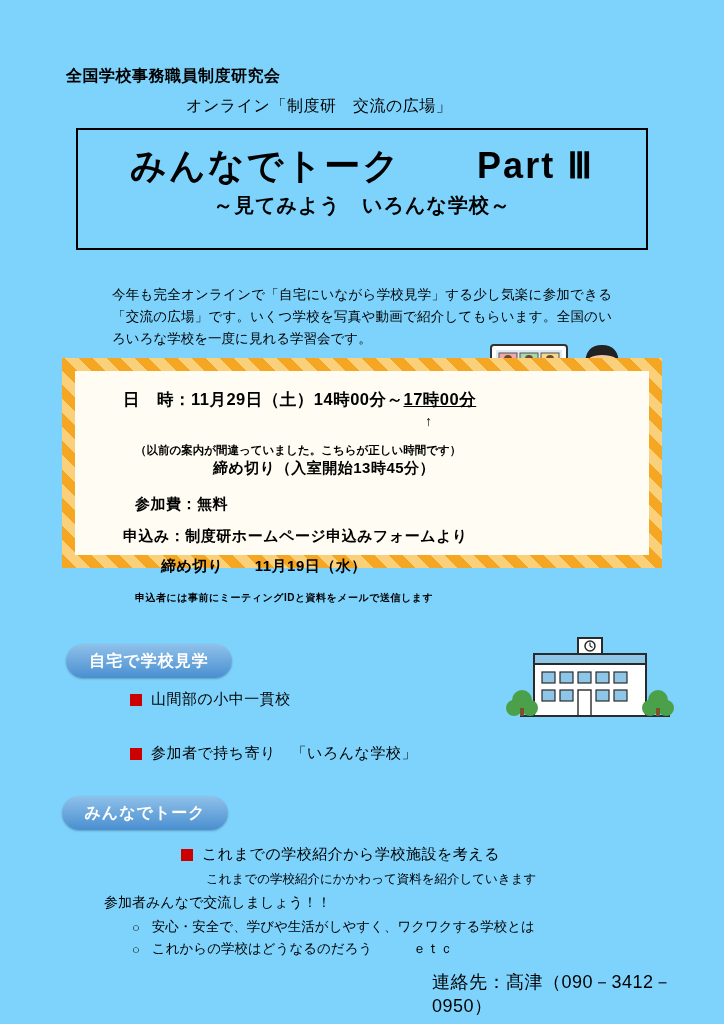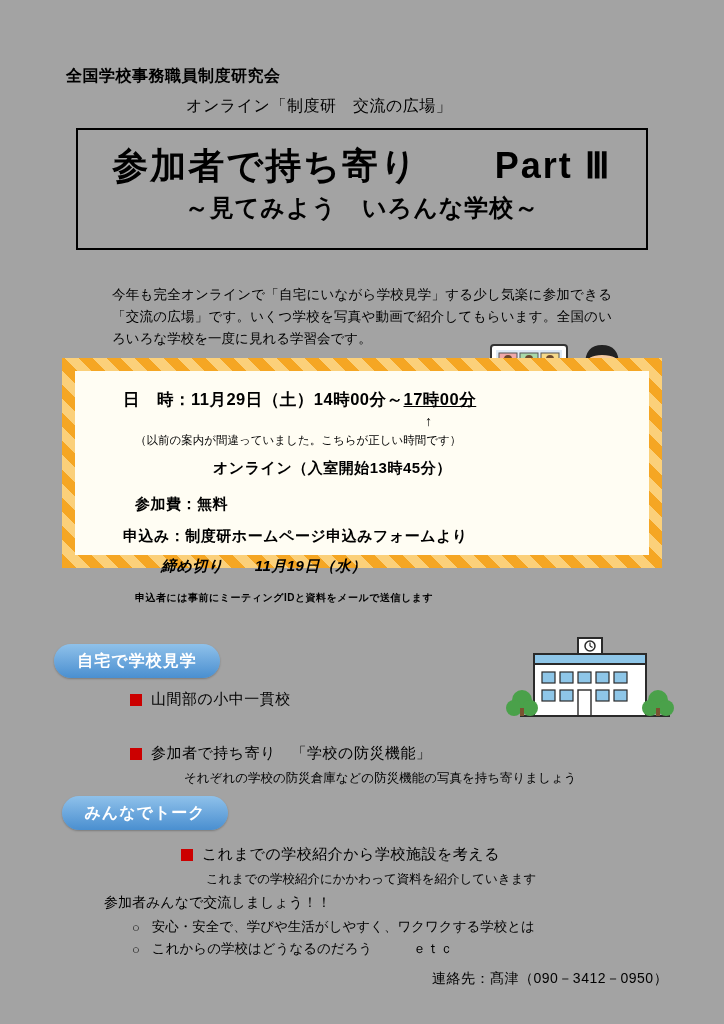--- a/index.html
+++ b/index.html
@@ -8,21 +8,21 @@
     background: #ffffff;
   }
   body {
     font-family: "Liberation Sans", sans-serif;
     color: #000000;
   }
   .page {
     position: relative;
     width: 724px;
     height: 1024px;
-    background: #a3a3a3;
+    background: #7dd3fc;
     overflow: hidden;
   }
 
   
   .org-line {
     position: absolute;
     left: 66px;
     top: 66px;
     font-size: 16px;
     letter-spacing: 0.5px;
@@ -56,21 +56,21 @@
     font-size: 36px;
     font-weight: bold;
     letter-spacing: 2px;
   }
   .title-sub {
     position: absolute;
     left: 0;
     top: 62px;
     width: 100%;
     text-align: center;
-    font-size: 24px;
+    font-size: 20px;
     font-weight: bold;
     letter-spacing: 1px;
   }
 
   
   .intro {
     position: absolute;
     left: 112px;
     top: 284px;
     width: 500px;
@@ -107,28 +107,28 @@
   .l-date .underline { text-decoration: underline; }
   .arrow-up {
     position: absolute;
     left: 350px;
     top: 42px;
     font-size: 14px;
   }
   .l-note {
     position: absolute;
     left: 60px;
-    top: 62px;
+    top: 72px;
     font-size: 11.5px;
-    font-weight: normal;
+    font-weight: bold;
   }
   .l-online { left: 138px; top: 88px; }
   .l-fee { left: 48px; top: 124px; margin-left: 12px; }
   .l-apply { left: 48px; top: 156px; }
-  .l-deadline { left: 86px; top: 186px; font-style: italic; }
+  .l-deadline { left: 86px; top: 186px; }
   .l-mail { left: 60px; top: 220px; font-size: 10px; }
 
   
   .illus-meeting {
     position: absolute;
     left: 489px;
     top: 341px;
     width: 146px;
     height: 86px;
   }
@@ -141,21 +141,21 @@
     background: linear-gradient(180deg, #8fc1ea 0%, #4a8fd0 100%);
     color: #ffffff;
     font-size: 16px;
     font-weight: bold;
     letter-spacing: 1px;
     display: flex;
     align-items: center;
     justify-content: center;
     box-shadow: 0 1px 2px rgba(0,0,0,0.25);
   }
-  .sec1 { left: 54px; top: 644px; width: 166px; }
+  .sec1 { left: 66px; top: 644px; width: 166px; }
   .sec2 { left: 62px; top: 796px; width: 166px; }
 
   
   .bullet-row {
     position: absolute;
     display: flex;
     align-items: flex-start;
     font-size: 15px;
     letter-spacing: 0.5px;
   }
@@ -209,34 +209,34 @@
     top: 626px;
     width: 186px;
     height: 110px;
   }
 
   
   .contact {
     position: absolute;
     left: 432px;
     top: 970px;
-    font-size: 14px;
+    font-size: 18px;
     letter-spacing: 0.5px;
   }
 </style>
 </head>
 <body>
 
 <div class="page">
 
   <div class="org-line">全国学校事務職員制度研究会</div>
   <div class="online-line">オンライン「制度研　交流の広場」</div>
 
   <div class="title-box">
-    <div class="title-main">参加者で持ち寄り　　Part Ⅲ</div>
+    <div class="title-main">みんなでトーク　　Part Ⅲ</div>
     <div class="title-sub">～見てみよう　いろんな学校～</div>
   </div>
 
   <div class="intro">今年も完全オンラインで「自宅にいながら学校見学」する少し気楽に参加できる「交流の広場」です。いくつ学校を写真や動画で紹介してもらいます。全国のいろいろな学校を一度に見れる学習会です。</div>
 
   <svg class="illus-meeting" viewBox="0 0 146 86">
 
     <rect x="2" y="4" width="76" height="56" rx="3" fill="#ffffff" stroke="#333" stroke-width="2"></rect>
     <rect x="7" y="9" width="66" height="40" fill="#dfeaf5"></rect>
     <rect x="10" y="12" width="18" height="16" fill="#f0a8a8" stroke="#555" stroke-width="1"></rect>
@@ -266,21 +266,21 @@
     <path d="M96 24 Q96 4 113 4 Q130 4 130 24 Q130 14 113 14 Q98 14 96 24 Z" fill="#222"></path>
   </svg>
 
   <div class="info-box">
     <div class="info-box-inner">
       <div class="info-line l-date">
         <span>日　時：</span><span>11月29日（土）14時00分～</span><span class="underline">17時00分</span>
       </div>
       <div class="arrow-up">↑</div>
       <div class="l-note">（以前の案内が間違っていました。こちらが正しい時間です）</div>
-      <div class="info-line l-online">オンライン（入室開始13時45分）</div>
+      <div class="info-line l-online">締め切り（入室開始13時45分）</div>
       <div class="info-line l-fee">参加費：無料</div>
       <div class="info-line l-apply">申込み：制度研ホームページ申込みフォームより</div>
       <div class="info-line l-deadline">締め切り　　11月19日（水）</div>
       <div class="info-line l-mail">申込者には事前にミーティングIDと資料をメールで送信します</div>
     </div>
   </div>
 
   <div class="sec-label sec1">自宅で学校見学</div>
 
   <svg class="illus-school" viewBox="0 0 186 110">
@@ -314,23 +314,22 @@
     <rect x="20" y="82" width="4" height="8" fill="#7a5230"></rect>
     <rect x="156" y="82" width="4" height="8" fill="#7a5230"></rect>
   </svg>
 
   <div class="bullet-row b1">
     <span class="bullet-sq"></span>
     <span>山間部の小中一貫校</span>
   </div>
   <div class="bullet-row b3">
     <span class="bullet-sq"></span>
-    <span>参加者で持ち寄り　「学校の防災機能」</span>
-  </div>
-  <div class="sub-note1">それぞれの学校の防災倉庫などの防災機能の写真を持ち寄りましょう</div>
+    <span>参加者で持ち寄り　「いろんな学校」</span>
+  </div>
 
   <div class="sec-label sec2">みんなでトーク</div>
 
   <div class="bullet-row b4">
     <span class="bullet-sq"></span>
     <span>これまでの学校紹介から学校施設を考える</span>
   </div>
   <div class="sub-note2">これまでの学校紹介にかかわって資料を紹介していきます</div>
   <div class="talk-lead">参加者みんなで交流しましょう！！</div>
 

